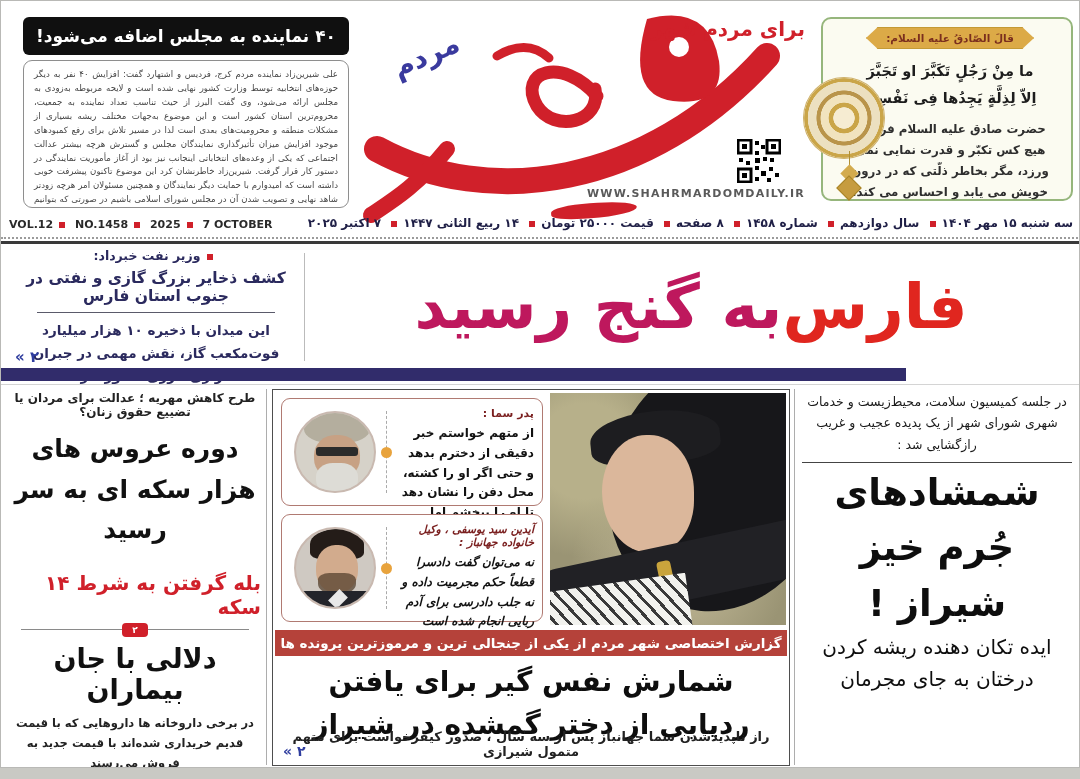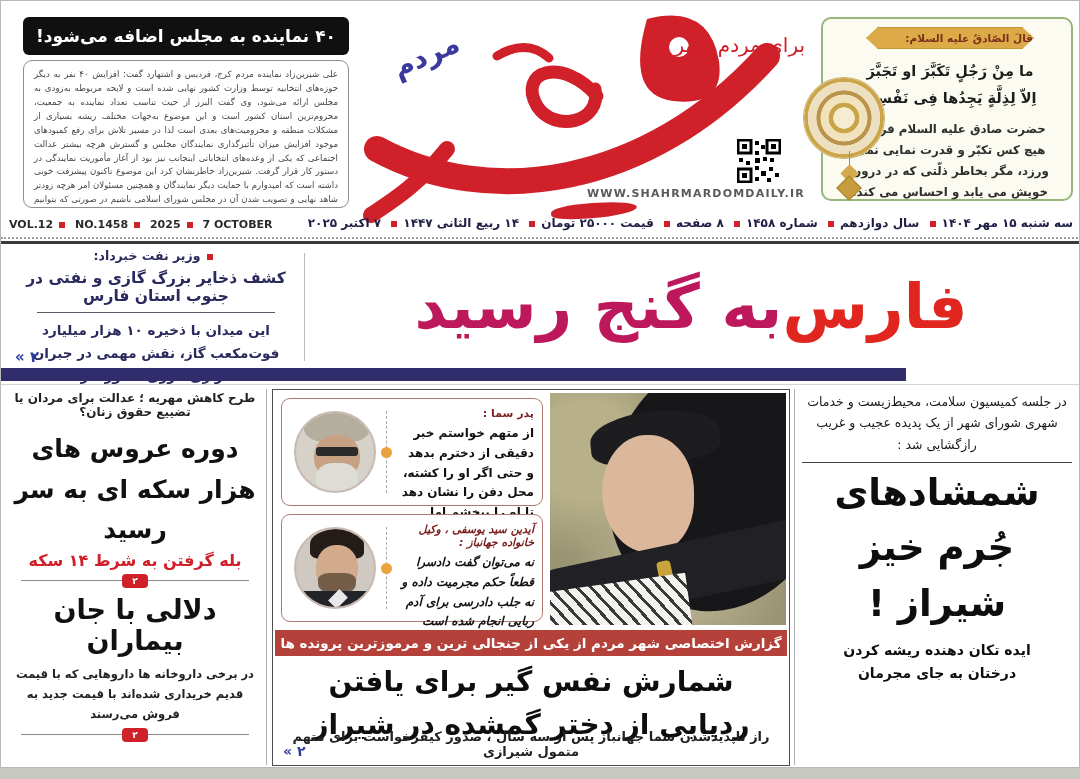--- a/index.html
+++ b/index.html
@@ -8,29 +8,29 @@
   .page { position:absolute; left:0; top:0; width:1080px; height:768px; background:#ffffff; border:1px solid #b9b9b6; overflow:hidden; }
   .abs { position:absolute; }
 
   
   .parl { left:10px; top:16px; width:326px;margin-left:12px; }
   .parl-head { height:38px; background:#101010; border-radius:6px; color:#fff; font-size:17px; font-weight:bold; text-align:center; line-height:38px; }
   .parl-body { margin-top:5px; height:148px; border:1px solid #8e8e8e; border-radius:9px; padding:7px 10px; font-size:8.6px; line-height:1.62; text-align:justify; color:#454545; overflow:hidden; }
 
   
   .logo-area { left:338px; top:0; width:478px; height:210px; }
-  .tagline { position:absolute; right:12px; top:32px; color:#d0202a; font-size:20px; font-weight:normal; }
+  .tagline { position:absolute; right:12px; top:16px; color:#d0202a; font-size:20px; font-weight:bold; }
   .logo-blue { position:absolute; left:52px; top:38px; color:#3a3a9e; font-size:28px; font-weight:bold; transform:rotate(-24deg); }
   .website { position:absolute; left:248px; top:186px; direction:ltr; font-size:11px; letter-spacing:1.2px; color:#5a5a5a; font-weight:bold; }
   .qr { position:absolute; left:398px; top:138px; width:44px; height:44px; }
   .logo-tail { position:absolute; left:212px; bottom:-7px; width:86px; height:15px; background:#d0202a; border-radius:50% 50% 60% 40%; transform:rotate(-4deg); }
 
   
   .hadith { left:820px; top:16px; width:252px; height:184px; background:#fbfbf1; border:2px solid #96b67c; border-radius:10px; padding:6px 14px 6px 20px; }
-  .hadith-banner { width:168px; margin:2px auto 0; background:#dcaa47; border:1px solid #c49a35; color:#7b2f1e; font-size:10.5px; font-weight:bold; text-align:right; line-height:20px; clip-path:polygon(7% 0,93% 0,100% 50%,93% 100%,7% 100%,0 50%); }
+  .hadith-banner { width:168px; margin:2px auto 0; background:#dcaa47; border:1px solid #c49a35; color:#7b2f1e; font-size:10.5px; font-weight:bold; text-align:center; line-height:20px; clip-path:polygon(7% 0,93% 0,100% 50%,93% 100%,7% 100%,0 50%); }
   .hadith-ar { margin-top:9px; font-size:14.5px; font-weight:bold; color:#1d1d1d; text-align:center; line-height:1.85; }
   .hadith-fa { margin-top:7px; font-size:11.8px; font-weight:bold; color:#2e2e2e; text-align:center; line-height:1.8; }
   .orn-big { position:absolute; left:-20px; top:58px; width:82px; height:82px; border-radius:50%;
     background:radial-gradient(circle,#f6ecd2 0 18%,#caa548 19% 26%,#f1e3be 27% 40%,#b9944a 41% 47%,#ece0c0 48% 62%,#caa548 63% 68%,#f6eed8 69% 100%); box-shadow:0 0 0 1px #cdb06a inset; }
   .orn-pendant { position:absolute; left:16px; bottom:-4px; width:20px; height:52px; }
   .orn-pendant .d1 { position:absolute; left:4px; top:16px; width:13px; height:13px; background:#d3ab4e; transform:rotate(45deg); }
   .orn-pendant .d2 { position:absolute; left:1px; top:28px; width:18px; height:18px; background:#c69c3f; transform:rotate(45deg); border:1px solid #a88327; }
   .orn-pendant .line { position:absolute; left:10px; top:0; width:1px; height:18px; background:#b08f35; }
 
   
@@ -63,21 +63,21 @@
   .vline2 { left:793px; top:388px; width:1px; height:376px; background:#adadad; }
 
   .tabdiv { position:relative; height:14px; margin:4px 12px; }
   .tabdiv::before { content:""; position:absolute; left:0; right:0; top:6px; border-top:1px solid #8a8a8a; }
   .tabdiv .tab { position:absolute; left:50%; top:0; transform:translateX(-50%); width:26px; height:14px; background:#d0202a; border-radius:4px; color:#fff; font-size:9px; font-weight:bold; text-align:center; line-height:14px; }
 
   
   .colL { left:8px; top:388px; width:252px; text-align:center; color:#111; }
   .colL .kicker { font-size:12px; font-weight:bold; color:#222; margin-top:2px; }
   .colL .h1 { margin-top:10px; font-size:25px; font-weight:bold; line-height:1.62; }
-  .colL .hred { margin-top:0; font-size:16px; font-weight:bold; color:#d0202a; }
+  .colL .hred { margin-top:20px; font-size:20px; font-weight:bold; color:#d0202a;text-align:right; }
   .colL .h2 { margin-top:6px; font-size:27px; font-weight:bold; }
   .colL .body { margin-top:8px; font-size:11.5px; font-weight:bold; line-height:1.75; color:#222; }
 
   
   .cbox { left:271px; top:388px; width:518px; height:377px; border:1.5px solid #4e4e4e; background:#fff; }
   .photo-woman { position:absolute; left:277px; top:3px; width:236px; height:232px; overflow:hidden;
      background: radial-gradient(circle at 15% 25%, #b7b08a 0 18%, transparent 40%),
                  radial-gradient(circle at 75% 15%, #8f8a66 0 20%, transparent 45%),
                  radial-gradient(circle at 55% 75%, #b3ab8a 0 22%, transparent 50%),
                  #9a9474; }
@@ -114,21 +114,21 @@
   .cbanner { position:absolute; left:2px; right:2px; top:240px; height:26px; background:#b5423a; color:#fff; font-size:13.5px; font-weight:bold; text-align:center; line-height:26px; }
   .chead { position:absolute; left:4px; right:4px; top:270px; text-align:center; font-size:28px; font-weight:bold; color:#0e0e0e; line-height:1.55; }
   .cdeck { position:absolute; left:10px; right:10px; bottom:6px; font-size:13px; font-weight:bold; color:#222; text-align:center; }
   .cdeck .bref { position:absolute; left:0; bottom:0; font-size:14px; }
 
   
   .colR { left:801px; top:390px; width:270px; text-align:center; color:#0e0e0e; }
   .colR .kicker { font-size:12.5px; font-weight:normal; line-height:1.7; color:#1a1a1a; }
   .colR .krule { width:100%; border-top:1px solid #444; margin:7px 0 2px; }
   .colR .bighead { font-size:37px; font-weight:bold; line-height:1.5; }
-  .colR .subhead { margin-top:8px; font-size:14px; font-weight:bold; line-height:1.6; }
+  .colR .subhead { font-size:20px; font-weight:normal; line-height:1.6; }
   .colR .source { margin-top:12px; font-size:11px; font-weight:bold; text-align:right; color:#222; }
 
   .bottombar { position:absolute; left:0; top:768px; width:1080px; height:11px; background:#c9c9c4; }
   svg { display:block; }
 </style>
 </head>
 <body>
 
 <div class="page">
 

